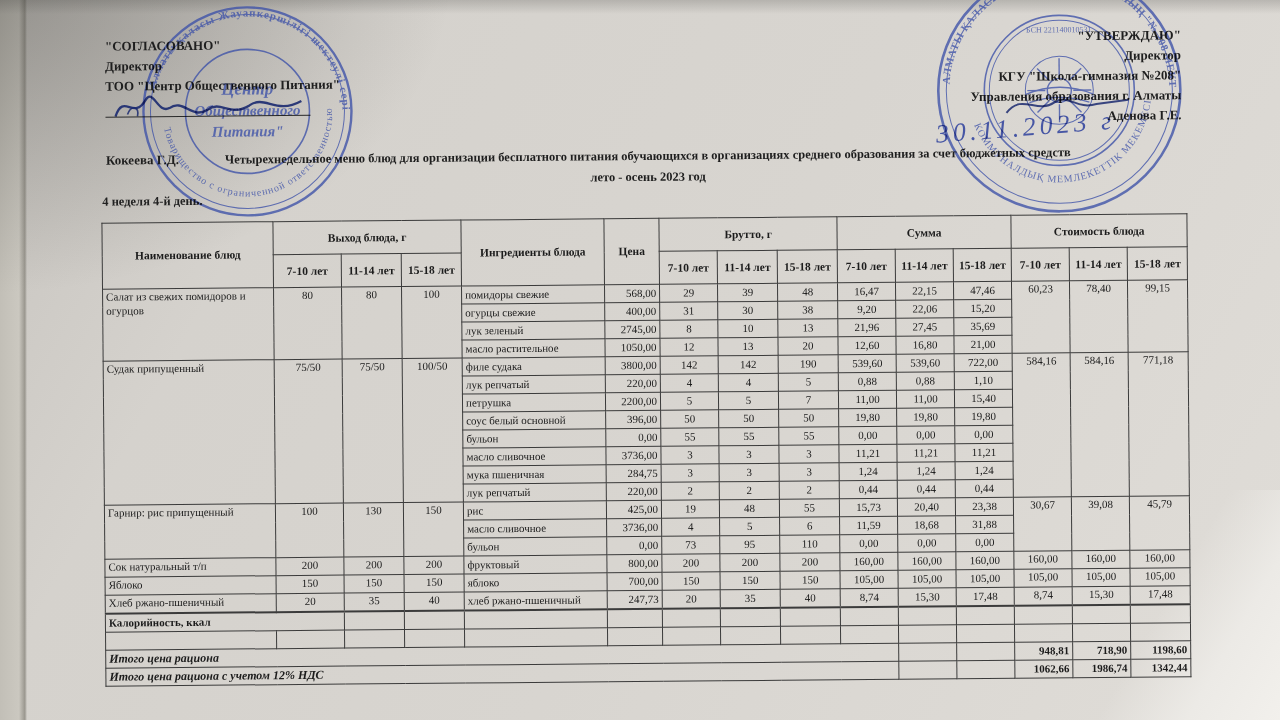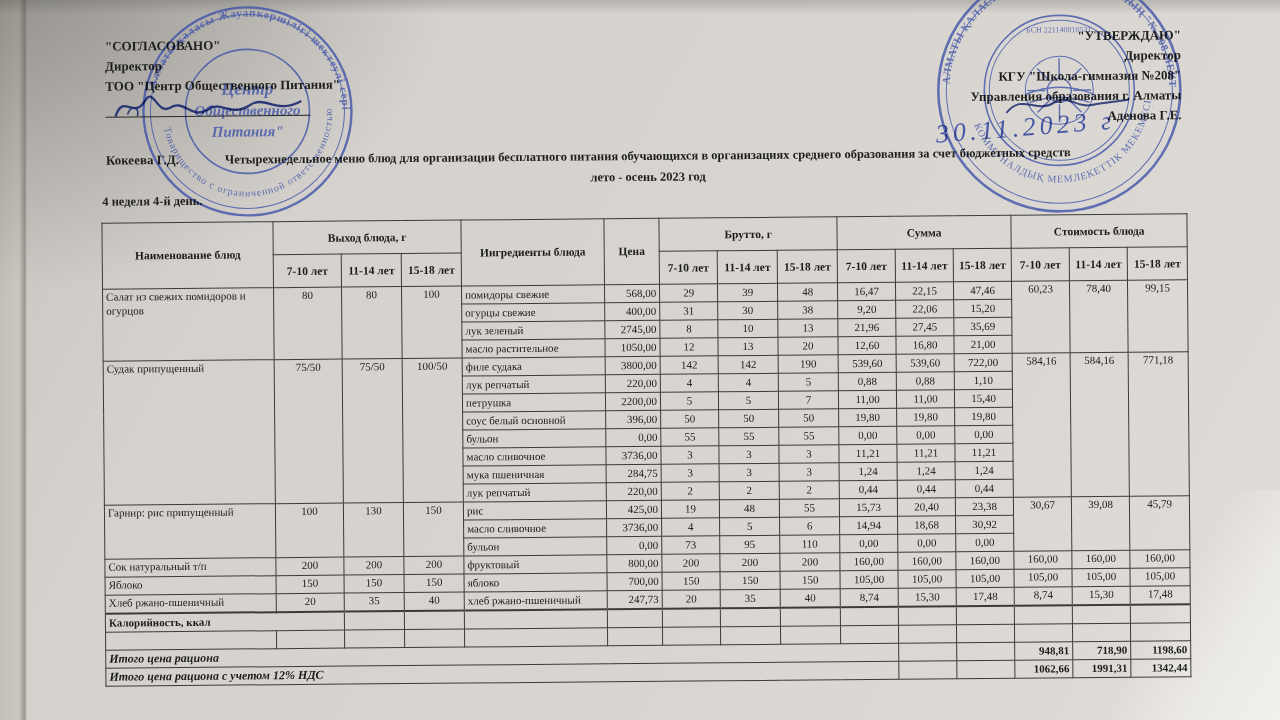--- a/index.html
+++ b/index.html
@@ -286,23 +286,23 @@
           <td class="num center vtop" rowspan="3" data-name="dish-cost">30,67</td>
           <td class="num center vtop" rowspan="3" data-name="dish-cost">39,08</td>
           <td class="num center vtop" rowspan="3" data-name="dish-cost">45,79</td>
         </tr>
         <tr data-name="dish-2-row-1">
           <td class="ing" data-name="ingredient-name">масло сливочное</td>
           <td class="num right" data-name="ingredient-price">3736,00</td>
           <td class="num center" data-name="brutto-value">4</td>
           <td class="num center" data-name="brutto-value">5</td>
           <td class="num center" data-name="brutto-value">6</td>
-          <td class="num center" data-name="summa-value">14,94</td>
+          <td class="num center" data-name="summa-value">11,59</td>
           <td class="num center" data-name="summa-value">18,68</td>
-          <td class="num center" data-name="summa-value">30,92</td>
+          <td class="num center" data-name="summa-value">31,88</td>
         </tr>
         <tr data-name="dish-2-row-2">
           <td class="ing" data-name="ingredient-name">бульон</td>
           <td class="num right" data-name="ingredient-price">0,00</td>
           <td class="num center" data-name="brutto-value">73</td>
           <td class="num center" data-name="brutto-value">95</td>
           <td class="num center" data-name="brutto-value">110</td>
           <td class="num center" data-name="summa-value">0,00</td>
           <td class="num center" data-name="summa-value">0,00</td>
           <td class="num center" data-name="summa-value">0,00</td>
@@ -397,21 +397,21 @@
           <td data-name="empty-cell"></td>
           <td class="num right bold" data-name="total-value">948,81</td>
           <td class="num right bold" data-name="total-value">718,90</td>
           <td class="num right bold" data-name="total-value">1198,60</td>
         </tr>
         <tr data-name="total-vat-row">
           <td class="total-label" colspan="10" data-name="total-label">Итого цена рациона с учетом 12% НДС</td>
           <td data-name="empty-cell"></td>
           <td data-name="empty-cell"></td>
           <td class="num right bold" data-name="total-value">1062,66</td>
-          <td class="num right bold" data-name="total-value">1991,31</td>
+          <td class="num right bold" data-name="total-value">1986,74</td>
           <td class="num right bold" data-name="total-value">1342,44</td>
         </tr>
       </tbody>
   </table>
 
   <svg class="stamp stamp-left" data-name="stamp-left" width="225" height="225" viewBox="0 0 225 225">
     <defs>
       <path id="lArcTop" d="M 17,112 A 95,95 0 0 1 207,112"></path>
       <path id="lArcBot" d="M 27,112 A 85,85 0 0 0 197,112"></path>
     </defs>

